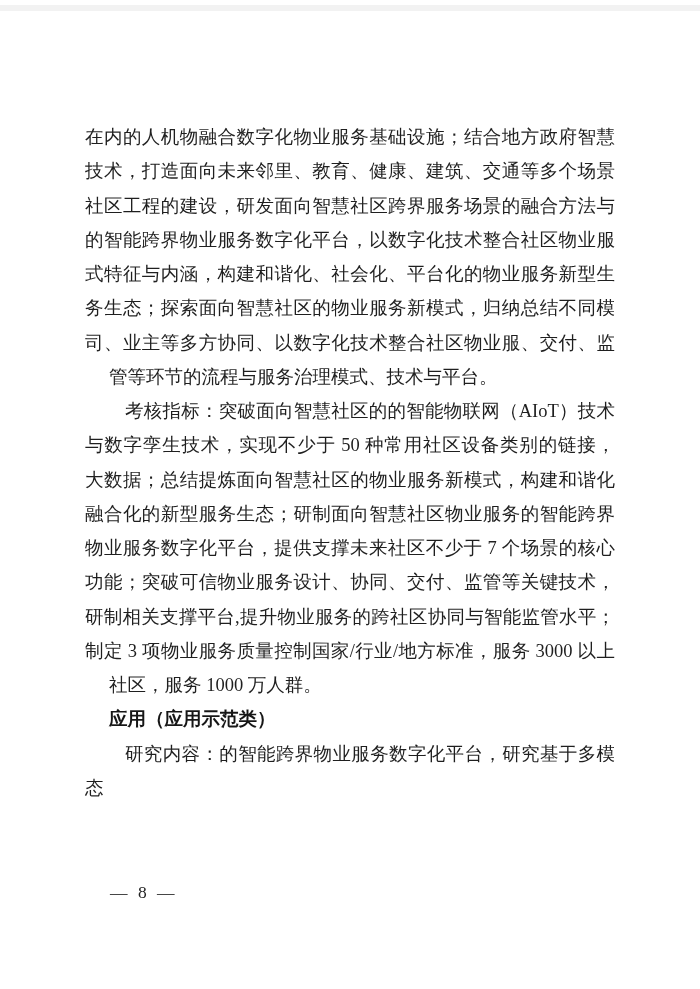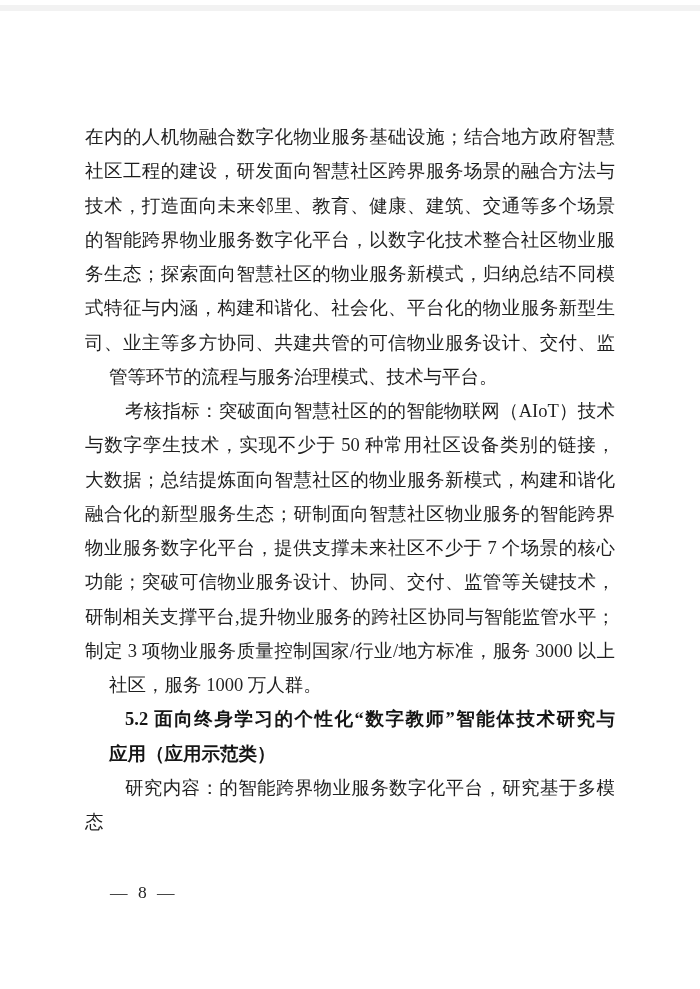--- a/index.html
+++ b/index.html
@@ -44,34 +44,33 @@
     color: #242424;
   }
 </style>
 </head>
 <body>
 
 <div class="page">
   <div class="scan-band"></div>
   <div class="content" id="content">
       <div class="line">在内的人机物融合数字化物业服务基础设施；结合地方政府智慧</div>
+      <div class="line">技术，打造面向未来邻里、教育、健康、建筑、交通等多个场景</div>
       <div class="line">社区工程的建设，研发面向智慧社区跨界服务场景的融合方法与</div>
-      <div class="line">技术，打造面向未来邻里、教育、健康、建筑、交通等多个场景</div>
       <div class="line">的智能跨界物业服务数字化平台，以数字化技术整合社区物业服</div>
+      <div class="line">式特征与内涵，构建和谐化、社会化、平台化的物业服务新型生</div>
       <div class="line">务生态；探索面向智慧社区的物业服务新模式，归纳总结不同模</div>
-      <div class="line">式特征与内涵，构建和谐化、社会化、平台化的物业服务新型生</div>
-      <div class="line">司、业主等多方协同、共建共管的可信物业服务设计、交付、监</div>
+      <div class="line">司、业主等多方协同、以数字化技术整合社区物业服、交付、监</div>
       <div class="line lastline">管等环节的流程与服务治理模式、技术与平台。</div>
       <div class="line indent">考核指标：突破面向智慧社区的的智能物联网（AIoT）技术</div>
       <div class="line">与数字孪生技术，实现不少于 50 种常用社区设备类别的链接，</div>
       <div class="line">大数据；总结提炼面向智慧社区的物业服务新模式，构建和谐化</div>
       <div class="line">融合化的新型服务生态；研制面向智慧社区物业服务的智能跨界</div>
       <div class="line">物业服务数字化平台，提供支撑未来社区不少于 7 个场景的核心</div>
       <div class="line">功能；突破可信物业服务设计、协同、交付、监管等关键技术，</div>
       <div class="line">研制相关支撑平台,提升物业服务的跨社区协同与智能监管水平；</div>
       <div class="line">制定 3 项物业服务质量控制国家/行业/地方标准，服务 3000 以上</div>
       <div class="line lastline">社区，服务 1000 万人群。</div>
-      <div class="line heading indent">5.2 面向终身学习的个性化“数字教师”智能体技术研究与</div>
       <div class="line heading lastline">应用（应用示范类）</div>
       <div class="line indent">研究内容：的智能跨界物业服务数字化平台，研究基于多模态</div>
     </div>
   <div class="page-number">— 8 —</div>
 </div>
 
 </body></html>

